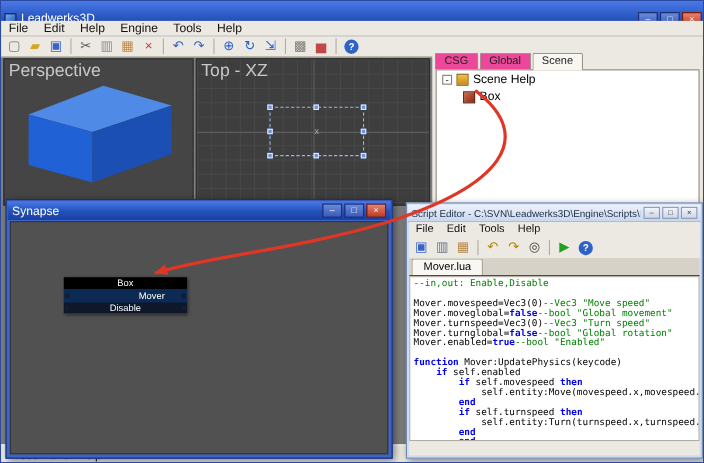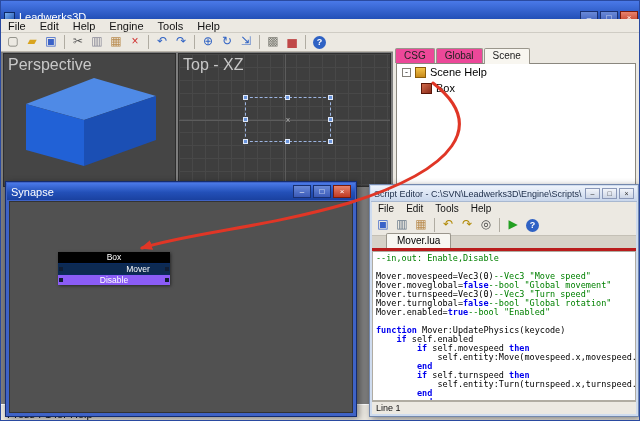--- a/index.html
+++ b/index.html
@@ -66,34 +66,34 @@
 
   
   .window{position:absolute;box-shadow:2px 2px 7px rgba(0,0,0,.45);}
   .synapse{left:4px;top:180px;width:352px;height:236px;background:#3f63c6;border:1px solid #142c70;z-index:10;}
   .syn-title{position:absolute;left:1px;top:1px;right:1px;height:17px;
     background:linear-gradient(#4a79e8,#2350b8 55%,#1a41a0);display:flex;align-items:center;gap:4px;padding:0 4px;}
   .syn-content{position:absolute;left:3px;top:19px;right:3px;bottom:3px;background:#515151;border:1px solid #333;}
   .node{position:absolute;left:48px;top:50px;width:112px;font-size:8.5px;color:#fff;text-align:center;
     box-shadow:1px 1px 3px rgba(0,0,0,.5);cursor:pointer;}
   .node-header{height:11px;line-height:11px;background:#000;}
-  .node-row{position:relative;height:11px;line-height:11px;background:#8b5cf6;border-top:1px solid #0a2a60;}
+  .node-row{position:relative;height:11px;line-height:11px;background:#0f172a;border-top:1px solid #0a2a60;}
   .node-row.first{background:#0d2a52;padding-left:48px;}
   .port{position:absolute;width:4px;height:4px;top:3px;background:#101d33;}
   .port.left{left:1px;} .port.right{right:1px;}
 
   .script-editor{left:368px;top:183px;width:270px;height:233px;background:#cfdcef;border:1px solid #7388ad;z-index:11;}
   .se-title{position:absolute;left:1px;top:1px;right:1px;height:16px;background:linear-gradient(#eef3fb,#c9d7ec);
     display:flex;align-items:center;gap:3px;padding:0 3px;border-bottom:1px solid #a8b8d0;}
   .se-title .title-text{color:#1c2c48;font-size:9px;flex:1 1 auto;}
   .se-body{position:absolute;left:2px;top:17px;right:2px;bottom:2px;background:#ece9e2;}
   .se-menubar{height:13px;display:flex;align-items:center;font-size:10px;background:#ece9e2;}
   .se-menubar .menu-item{padding:0 6px;}
   .se-toolbar{height:21px;display:flex;align-items:center;gap:3px;padding:0 3px;background:#ece9e2;border-bottom:1px solid #c4c0b6;}
-  .se-tabs{height:15px;display:flex;align-items:flex-end;background:#d6d2c8;padding-left:14px;border-bottom:3px solid #b91c1c;}
+  .se-tabs{height:15px;display:flex;align-items:flex-end;background:#d6d2c8;padding-left:2px;border-bottom:1px solid #b91c1c;}
   .se-tab{font-size:10px;padding:1px 10px 2px;background:#f8f7f2;border:1px solid #9a968c;border-bottom:none;border-radius:2px 2px 0 0;cursor:pointer;}
   .code-area{position:absolute;left:0;top:49px;right:0;bottom:13px;background:#fff;border:1px solid #b0aca2;
     font-family:"DejaVu Sans Mono",monospace;font-size:8.5px;line-height:9px;white-space:pre;overflow:hidden;
     padding:2px 3px;color:#000;cursor:text;}
   .code-line .c{color:#008000;}
   .code-line .k{color:#0000ee;font-weight:bold;}
   .se-status{position:absolute;left:0;bottom:0;right:0;height:13px;background:#ece9e2;border-top:1px solid #b0aca2;
     font-size:9px;display:flex;align-items:center;padding-left:4px;color:#111;}
 
   .arrow-overlay{position:absolute;left:0;top:0;z-index:50;pointer-events:none;}
@@ -241,23 +241,20 @@
           <span class="tb-icon" style="color: rgb(176, 136, 0);">↷</span>
           <span class="tb-icon" style="color: rgb(68, 68, 68);">◎</span>
           <span class="tb-sep"></span>
           <span class="tb-icon" style="color: rgb(34, 160, 34);">▶</span>
           <span class="tb-icon circled" style="color: rgb(255, 255, 255); background: rgb(47, 98, 196);">?</span>
         </div>
       <div class="se-tabs">
         <span class="se-tab">Mover.lua</span>
       </div>
       <div class="code-area" id="code-area"><div class="code-line"><span class="c">--in,out: Enable,Disable</span></div><div class="code-line">&nbsp;</div><div class="code-line"><span class="p">Mover.movespeed=Vec3(0)</span><span class="c">--Vec3 "Move speed"</span></div><div class="code-line"><span class="p">Mover.moveglobal=</span><span class="k">false</span><span class="c">--bool "Global movement"</span></div><div class="code-line"><span class="p">Mover.turnspeed=Vec3(0)</span><span class="c">--Vec3 "Turn speed"</span></div><div class="code-line"><span class="p">Mover.turnglobal=</span><span class="k">false</span><span class="c">--bool "Global rotation"</span></div><div class="code-line"><span class="p">Mover.enabled=</span><span class="k">true</span><span class="c">--bool "Enabled"</span></div><div class="code-line">&nbsp;</div><div class="code-line"><span class="k">function</span><span class="p"> Mover:UpdatePhysics(keycode)</span></div><div class="code-line"><span class="p">    </span><span class="k">if</span><span class="p"> self.enabled</span></div><div class="code-line"><span class="p">        </span><span class="k">if</span><span class="p"> self.movespeed </span><span class="k">then</span></div><div class="code-line"><span class="p">            self.entity:Move(movespeed.x,movespeed.y,</span></div><div class="code-line"><span class="p">        </span><span class="k">end</span></div><div class="code-line"><span class="p">        </span><span class="k">if</span><span class="p"> self.turnspeed </span><span class="k">then</span></div><div class="code-line"><span class="p">            self.entity:Turn(turnspeed.x,turnspeed.y,</span></div><div class="code-line"><span class="p">        </span><span class="k">end</span></div><div class="code-line"><span class="p">        </span><span class="k">end</span></div></div>
-      <div class="se-status">
-        <span>Line 1</span>
-      </div>
     </div>
   </div>
 
   <svg class="arrow-overlay" width="640" height="421" viewBox="0 0 640 421">
     <defs>
       <marker id="ah" markerUnits="userSpaceOnUse" markerWidth="14" markerHeight="12" refX="10" refY="5" orient="auto">
         <path id="annot-head" d="M0,0 L12,5 L0,10 z" fill="#e03626"></path>
       </marker>
     </defs>
     <path id="annot-path" d="M432,82 C486,124 456,168 348,202 C262,227 188,232 141,247" stroke="#e03626" stroke-width="3" fill="none" stroke-linecap="round" marker-end="url(#ah)"></path>

